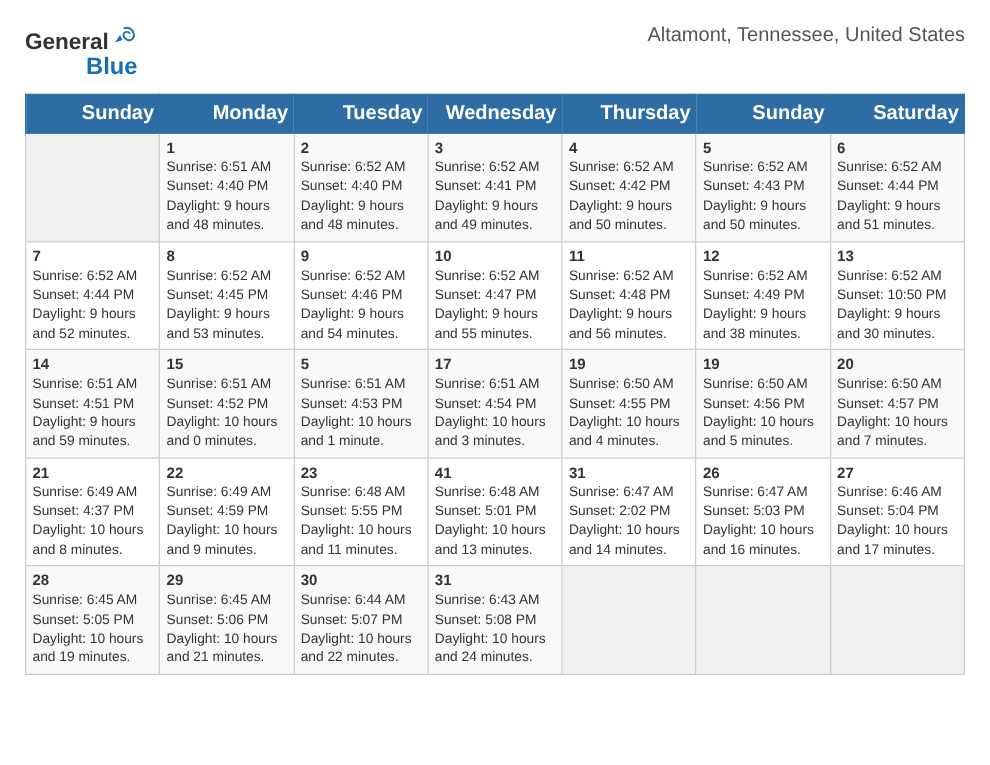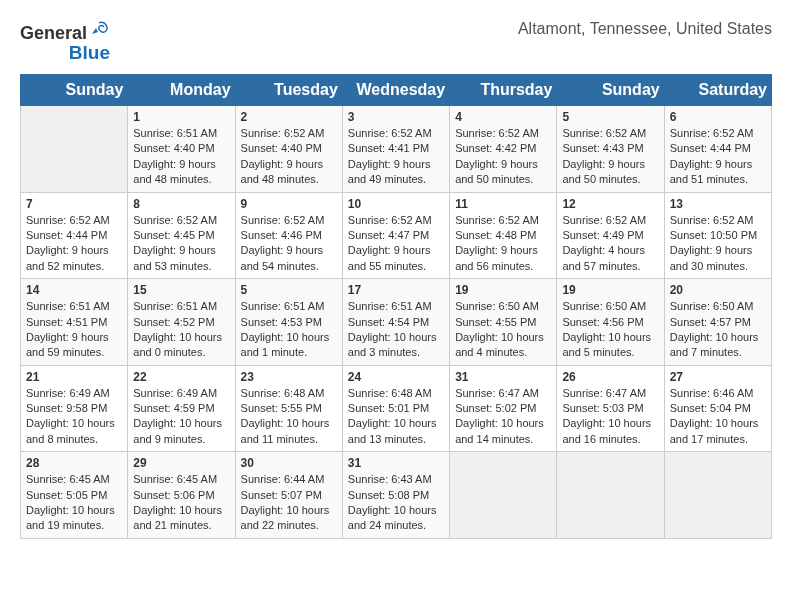--- a/index.html
+++ b/index.html
@@ -200,21 +200,21 @@
             <div>Sunrise: 6:52 AM</div>
             <div>Sunset: 4:48 PM</div>
             <div>Daylight: 9 hours and 56 minutes.</div>
           </div>
         </td>
         <td>
           <div class="day-number">12</div>
           <div class="day-info">
             <div>Sunrise: 6:52 AM</div>
             <div>Sunset: 4:49 PM</div>
-            <div>Daylight: 4 hours and 57 minutes.</div>
+            <div>Daylight: 9 hours and 38 minutes.</div>
           </div>
         </td>
         <td>
           <div class="day-number">13</div>
           <div class="day-info">
             <div>Sunrise: 6:52 AM</div>
             <div>Sunset: 10:50 PM</div>
             <div>Daylight: 9 hours and 30 minutes.</div>
           </div>
         </td>
@@ -275,53 +275,53 @@
             <div>Sunset: 4:57 PM</div>
             <div>Daylight: 10 hours and 7 minutes.</div>
           </div>
         </td>
       </tr>
       <tr>
         <td>
           <div class="day-number">21</div>
           <div class="day-info">
             <div>Sunrise: 6:49 AM</div>
-            <div>Sunset: 9:58 PM</div>
+            <div>Sunset: 4:37 PM</div>
             <div>Daylight: 10 hours and 8 minutes.</div>
           </div>
         </td>
         <td>
           <div class="day-number">22</div>
           <div class="day-info">
             <div>Sunrise: 6:49 AM</div>
             <div>Sunset: 4:59 PM</div>
             <div>Daylight: 10 hours and 9 minutes.</div>
           </div>
         </td>
         <td>
           <div class="day-number">23</div>
           <div class="day-info">
             <div>Sunrise: 6:48 AM</div>
             <div>Sunset: 5:55 PM</div>
             <div>Daylight: 10 hours and 11 minutes.</div>
           </div>
         </td>
         <td>
-          <div class="day-number">24</div>
+          <div class="day-number">41</div>
           <div class="day-info">
             <div>Sunrise: 6:48 AM</div>
             <div>Sunset: 5:01 PM</div>
             <div>Daylight: 10 hours and 13 minutes.</div>
           </div>
         </td>
         <td>
           <div class="day-number">31</div>
           <div class="day-info">
             <div>Sunrise: 6:47 AM</div>
-            <div>Sunset: 5:02 PM</div>
+            <div>Sunset: 2:02 PM</div>
             <div>Daylight: 10 hours and 14 minutes.</div>
           </div>
         </td>
         <td>
           <div class="day-number">26</div>
           <div class="day-info">
             <div>Sunrise: 6:47 AM</div>
             <div>Sunset: 5:03 PM</div>
             <div>Daylight: 10 hours and 16 minutes.</div>
           </div>

